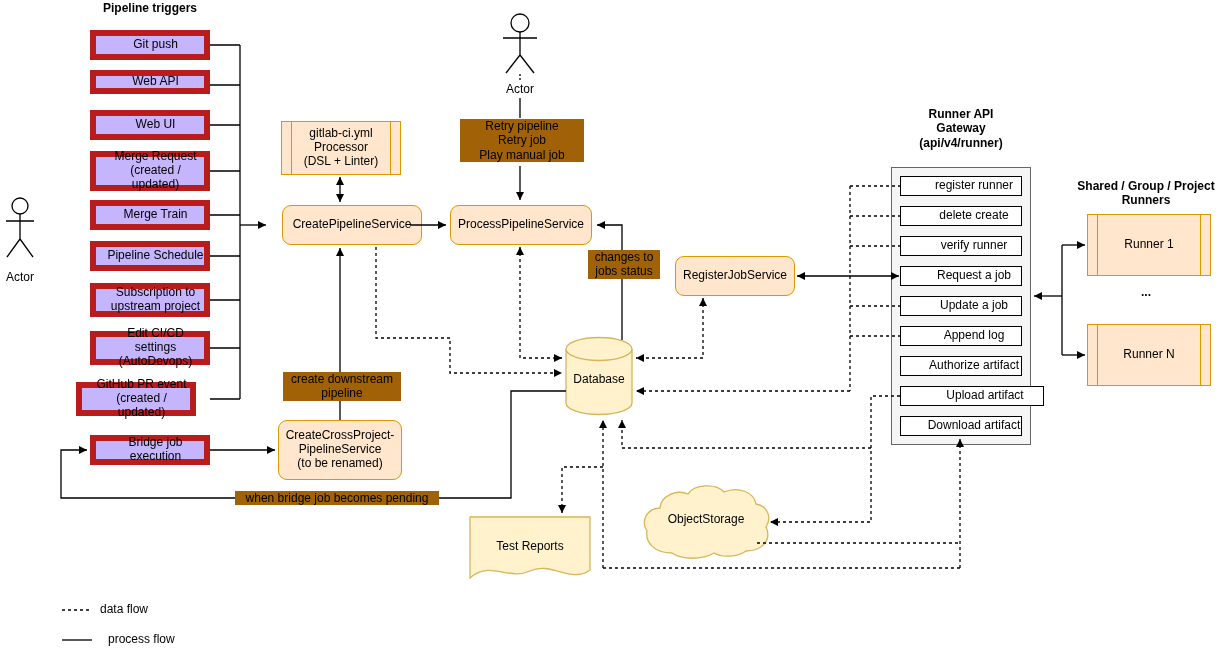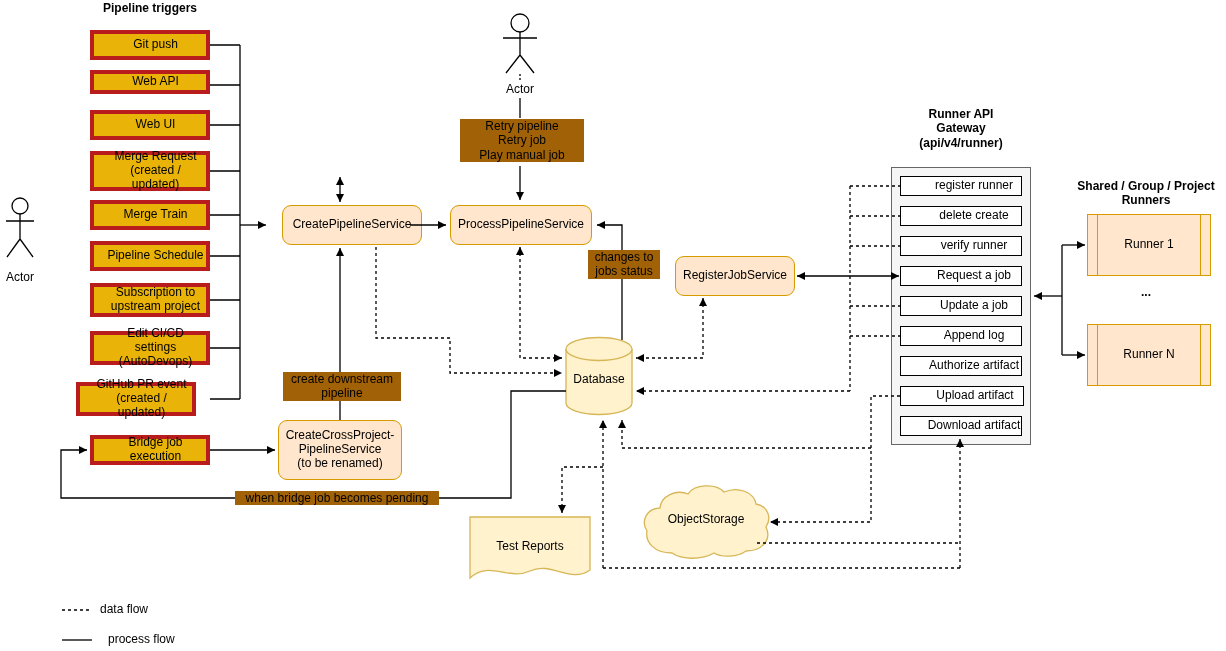--- a/index.html
+++ b/index.html
@@ -3,21 +3,21 @@
 <meta charset="utf-8">
 <style>
   html,body{margin:0;padding:0;background:#ffffff;}
   #canvas{position:relative;width:1226px;height:651px;background:#ffffff;
           font-family:"Liberation Sans","DejaVu Sans",sans-serif;font-size:12px;color:#000;overflow:hidden;}
   svg.layer{position:absolute;left:0;top:0;pointer-events:none;}
   #shapes{z-index:1;}
   #lines{z-index:3;}
   .box{position:absolute;box-sizing:border-box;display:flex;align-items:center;justify-content:center;
        text-align:center;line-height:1.15;z-index:2;}
-  .trigger{background:#eab308;border:4px solid #b91c1c;padding-left:11px;}
+  .trigger{background:#c4b5fd;border:6px solid #b91c1c;padding-left:11px;}
   .service{background:#FFE6CC;border:1px solid #D79B00;border-radius:9px;}
   .proc{background:#FFE6CC;border:1px solid #D79B00;border-radius:0;}
   .pbar{position:absolute;top:0;bottom:0;width:0;border-left:1px solid #D79B00;}
   .gw{background:#F5F5F5;border:1px solid #666666;}
   .gwitem{background:#ffffff;border:1px solid #000000;padding-left:26px;}
   .ml{white-space:pre-line;}
   .lbl{position:absolute;z-index:4;text-align:center;line-height:1.2;}
   .b{font-weight:bold;}
   .wbg{background:#a16207;padding:0 2px;}
   .left-a{text-align:left;}
@@ -57,40 +57,47 @@
   <div class="box trigger" style="left:90px;top:70px;width:120px;height:24px;">Web API</div>
   <div class="box trigger" style="left:90px;top:110px;width:120px;height:30px;">Web UI</div>
   <div class="box trigger" style="left:90px;top:151px;width:120px;height:40px;">Merge Request (created / updated)</div>
   <div class="box trigger" style="left:90px;top:200px;width:120px;height:30px;">Merge Train</div>
   <div class="box trigger" style="left:90px;top:241px;width:120px;height:30px;">Pipeline Schedule</div>
   <div class="box trigger" style="left:90px;top:283px;width:120px;height:34px;">Subscription to upstream project</div>
   <div class="box trigger" style="left:90px;top:331px;width:120px;height:34px;">Edit CI/CD settings (AutoDevops)</div>
   <div class="box trigger" style="left:76px;top:382px;width:120px;height:34px;">GitHub PR event (created / updated)</div>
   <div class="box trigger" style="left:90px;top:435px;width:120px;height:30px;">Bridge job execution</div>
 
+  <div class="box proc ml" style="left:281px;top:121px;width:120px;height:54px;">
+    <div class="pbar" style="left:9px;"></div>
+    <div class="pbar" style="right:9px;"></div>
+    <span class="ml">gitlab-ci.yml
+Processor
+(DSL + Linter)</span>
+  </div>
 
   <div class="box service" style="left:270px;top:205px;width:140px;height:40px;margin-left:12px;">CreatePipelineService</div>
   <div class="box service" style="left:450px;top:205px;width:142px;height:40px;">ProcessPipelineService</div>
   <div class="box service" style="left:675px;top:256px;width:120px;height:40px;">RegisterJobService</div>
   <div class="box service ml" style="left:278px;top:420px;width:124px;height:60px;">CreateCrossProject-
 PipelineService
 (to be renamed)</div>
 
   <div class="lbl b ml" style="left:891px;top:107px;width:140px;">Runner API
 Gateway
 (api/v4/runner)</div>
   <div class="box gw" style="left:891px;top:167px;width:140px;height:278px;"></div>
   <div class="box gwitem" style="left:900px;top:176px;width:122px;height:20px;">register runner</div>
   <div class="box gwitem" style="left:900px;top:206px;width:122px;height:20px;">delete create</div>
   <div class="box gwitem" style="left:900px;top:236px;width:122px;height:20px;">verify runner</div>
   <div class="box gwitem" style="left:900px;top:266px;width:122px;height:20px;">Request a job</div>
   <div class="box gwitem" style="left:900px;top:296px;width:122px;height:20px;">Update a job</div>
   <div class="box gwitem" style="left:900px;top:326px;width:122px;height:20px;">Append log</div>
   <div class="box gwitem" style="left:900px;top:356px;width:122px;height:20px;">Authorize artifact</div>
-  <div class="box gwitem" style="left:900px;top:386px;width:124px;height:20px;">Upload artifact</div>
+  <div class="box gwitem" style="left:900px;top:386px;width:144px;height:20px;">Upload artifact</div>
   <div class="box gwitem" style="left:900px;top:416px;width:122px;height:20px;">Download artifact</div>
 
   <div class="lbl b ml" style="left:1066px;top:179px;width:160px;">Shared / Group / Project
 Runners</div>
   <div class="box proc" style="left:1087px;top:214px;width:124px;height:62px;">
     <div class="pbar" style="left:9px;"></div>
     <div class="pbar" style="right:9px;"></div>
     <span>Runner 1</span>
   </div>
   <div class="lbl b" style="left:1126px;top:285px;width:40px;">...</div>

